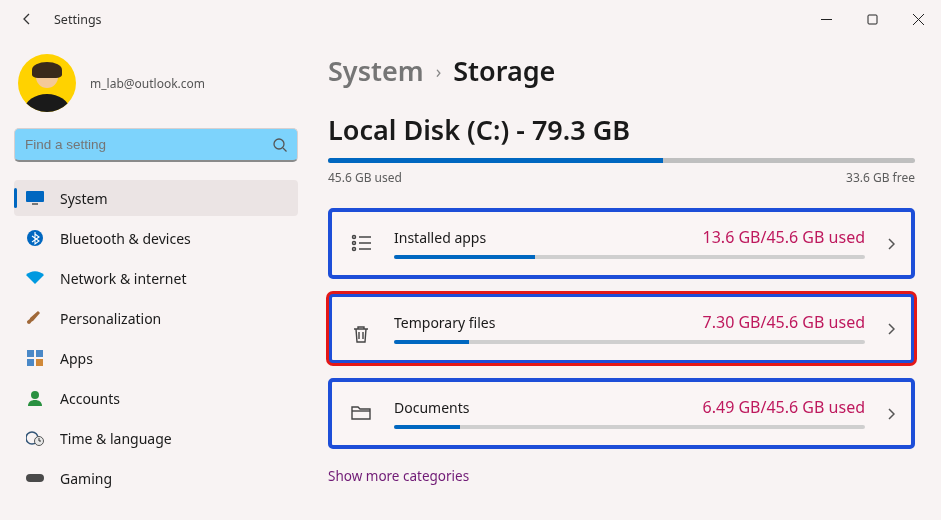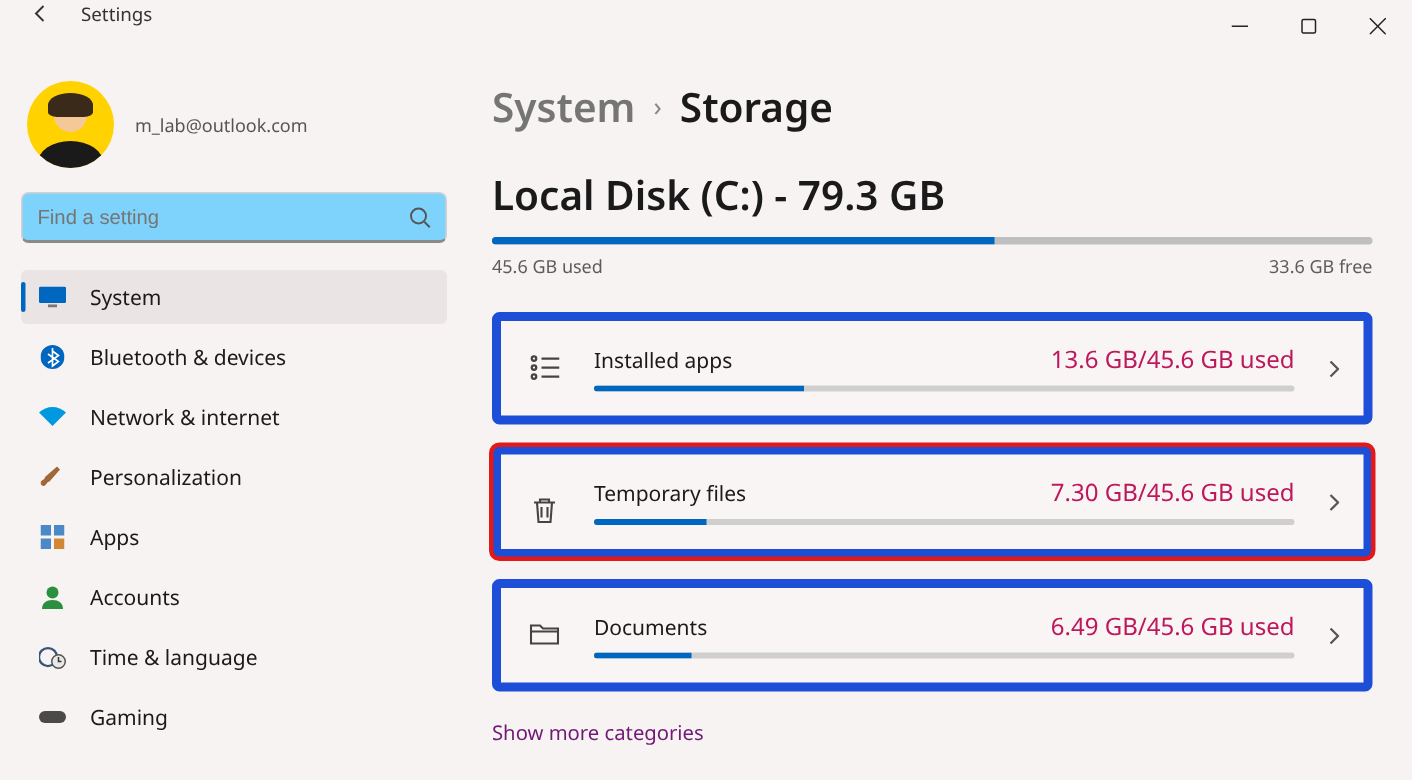--- a/index.html
+++ b/index.html
@@ -10,21 +10,21 @@
     font-family: "Segoe UI", system-ui, -apple-system, sans-serif;
     color: #1a1a1a;
     overflow: hidden;
     position: relative;
   }
 
   
   .titlebar {
     height: 38px;
     display: flex;
-    align-items: flex-start;
+    align-items: center;
     justify-content: space-between;
     padding: 0 0 0 8px;
   }
   .titlebar-left { display: flex; align-items: center; gap: 18px; }
   .back-arrow { width: 18px; height: 18px; display: flex; align-items: center; justify-content: center; margin-left: 10px; cursor: pointer; }
   .title-text { font-size: 12.5px; color: #333; }
   .win-controls { display: flex; }
   .win-btn { width: 46px; height: 34px; display: flex; align-items: center; justify-content: center; cursor: pointer; }
   .win-btn svg { width: 11px; height: 11px; }
 
@@ -72,21 +72,21 @@
   .bc-parent { color: #757575; font-weight: 600; }
   .bc-chev { color: #888; font-size: 18px; }
   .bc-current { font-weight: 600; }
 
   .disk-title { font-size: 27px; font-weight: 600; margin-bottom: 10px; }
   .big-bar { height: 5px; background: #bfbfbf; border-radius: 3px; overflow: hidden; }
   .big-bar .fill { height: 100%; background: #0067c0; }
   .disk-stats { display: flex; justify-content: space-between; font-size: 12px; color: #5c5c5c; margin-top: 6px; margin-bottom: 22px; }
 
   .card {
-    border: 6px solid #1d4ed8; border-radius: 5px;
+    border: 4px solid #1d4ed8; border-radius: 5px;
     padding: 14px 46px 16px 18px; background: #faf5f5;
     display: flex; align-items: center; gap: 22px;
     position: relative; margin-bottom: 14px; cursor: pointer;
   }
   .card.highlight { outline: 3px solid #e31818; outline-offset: -1px; align-items: flex-end; }
   .card-icon { width: 22px; display: flex; justify-content: center; color: #444; }
   .card-body { flex: 1; }
   .card-head { display: flex; justify-content: space-between; align-items: baseline; margin-bottom: 7px; }
   .card-title { font-size: 14px; }
   .card-usage { font-size: 16px; color: #be185d; }

